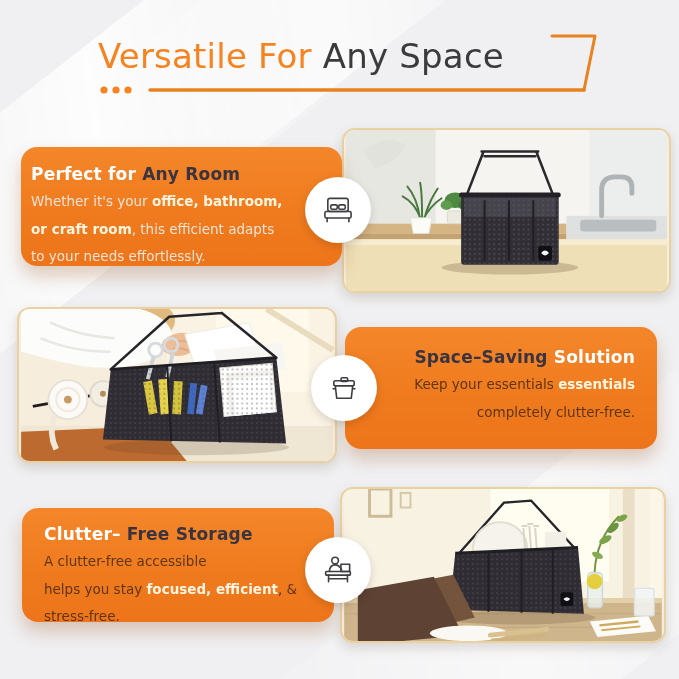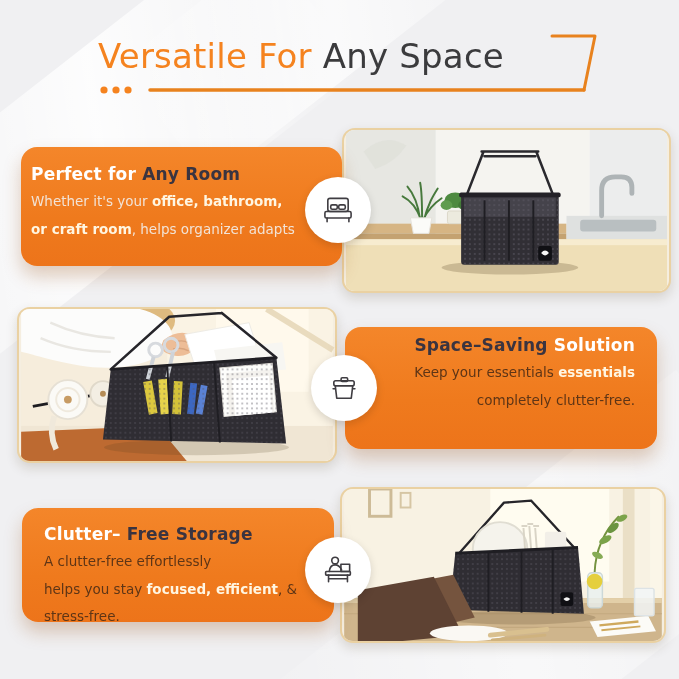--- a/index.html
+++ b/index.html
@@ -23,21 +23,21 @@
   .card { position:absolute; background:linear-gradient(180deg,#F4862A 0%, #EF7A1D 60%, #ED741A 100%); border-radius:16px; box-shadow:0 10px 18px rgba(150,80,20,.28); z-index:2; }
   .card h3 { font-size:17px; font-weight:bold; margin-bottom:7px; letter-spacing:.2px; }
   .tw { color:#FFFFFF; }
   .td { color:#3A3440; }
   .body { font-size:13.5px; line-height:1.45; }
   .ln { display:block; white-space:nowrap;margin-top:8px; }
   .rg-light { color:#F2E3D6; }
   .rg-dark { color:#5E3516; }
   .hl { color:#FFF6E2; font-weight:bold; }
   .card.c1 { left:21px; top:147px; width:321px; height:119px; padding:17px 18px 0 10px; }
-  .card.c2 { left:345px; top:327px; width:312px; height:122px; padding:8px 22px 0 8px; text-align:right; }
+  .card.c2 { left:345px; top:327px; width:312px; height:122px; padding:20px 22px 0 8px; text-align:right; }
   .card.c3 { left:22px; top:508px; width:312px; height:114px; padding:16px 16px 0 22px; }
 
   
   .photo { position:absolute; border-radius:13px; border:2px solid #EAD1A2; box-shadow:0 5px 12px rgba(70,50,20,.16); overflow:hidden; background:#f5eee0; z-index:1; }
   .photo svg { display:block; width:100%; height:100%; }
   .photo.p1 { left:342px; top:128px; width:329px; height:165px; }
   .photo.p2 { left:17px;  top:307px; width:320px; height:156px; }
   .photo.p3 { left:340px; top:487px; width:326px; height:156px; }
 
   
@@ -63,21 +63,22 @@
     <circle cx="26" cy="66" r="3.6" fill="#F5831F"></circle>
     <circle cx="38" cy="66" r="3.6" fill="#F5831F"></circle>
     <line x1="60" y1="66" x2="494" y2="66" stroke="#E8821E" stroke-width="3.5" stroke-linecap="round"></line>
     <polyline points="462,12 505,12 494,66" fill="none" stroke="#E8821E" stroke-width="3" stroke-linecap="round" stroke-linejoin="round"></polyline>
   </svg>
 
   <div class="card c1">
     <h3><span class="tw">Perfect for </span><span class="td">Any Room</span></h3>
     <p class="body">
       <span class="ln"><span class="rg-light">Whether it's your </span><span class="hl">office, bathroom,</span></span>
-      <span class="ln"><span class="hl">or craft room</span><span class="rg-light">, helps organizer adapts</span></span>
+      <span class="ln"><span class="hl">or craft room</span><span class="rg-light">, this efficient adapts</span></span>
+      <span class="ln"><span class="rg-light">to your needs effortlessly.</span></span>
     </p>
   </div>
 
   <div class="photo p1">
     <svg viewBox="0 0 329 165">
       <defs>
         <pattern id="mesh-a" width="5" height="5" patternUnits="userSpaceOnUse">
           <circle cx="2" cy="2" r="0.9" fill="#5A5762"></circle>
         </pattern>
       </defs>
@@ -214,21 +215,21 @@
       <rect class="ic" x="29" y="19" width="9" height="5" rx="1.5"></rect>
       <path class="ic" d="M21,30 H45 L43,47 H23 Z"></path>
       <line class="ic" x1="21" y1="34" x2="18" y2="34"></line>
       <line class="ic" x1="45" y1="34" x2="48" y2="34"></line>
     </svg>
   </div>
 
   <div class="card c3">
     <h3><span class="tw">Clutter– </span><span class="td">Free Storage</span></h3>
     <p class="body">
-      <span class="ln"><span class="rg-dark">A clutter-free effortlessly</span></span>
+      <span class="ln"><span class="rg-dark">A clutter-free accessible</span></span>
       <span class="ln"><span class="rg-dark">helps you stay </span><span class="hl">focused, efficient</span><span class="rg-dark">, &amp;</span></span>
       <span class="ln"><span class="rg-dark">stress-free.</span></span>
     </p>
   </div>
 
   <div class="photo p3">
     <svg viewBox="0 0 326 156">
       <defs>
         <pattern id="mesh-c" width="5" height="5" patternUnits="userSpaceOnUse">
           <circle cx="2" cy="2" r="0.9" fill="#5A5762"></circle>

